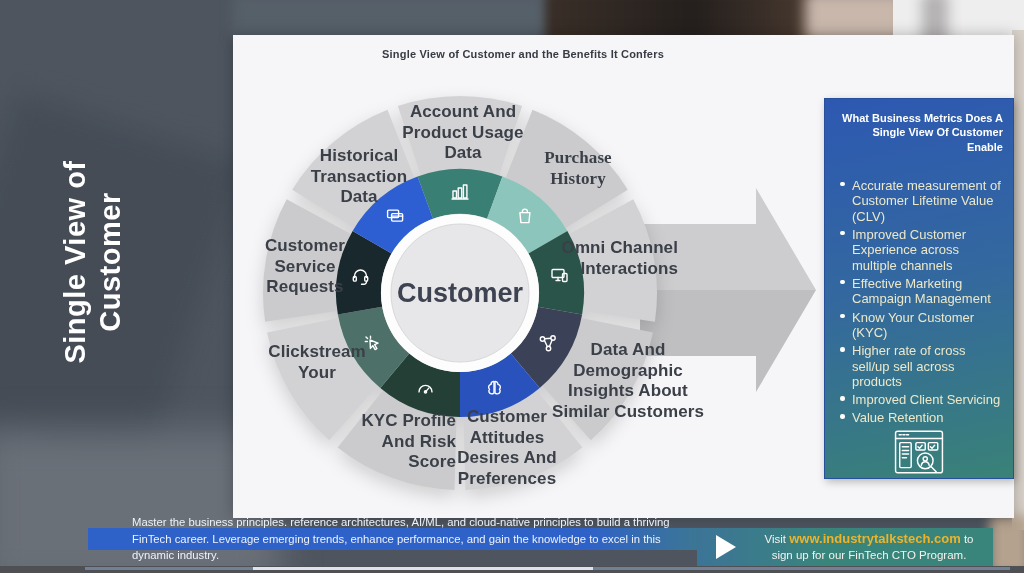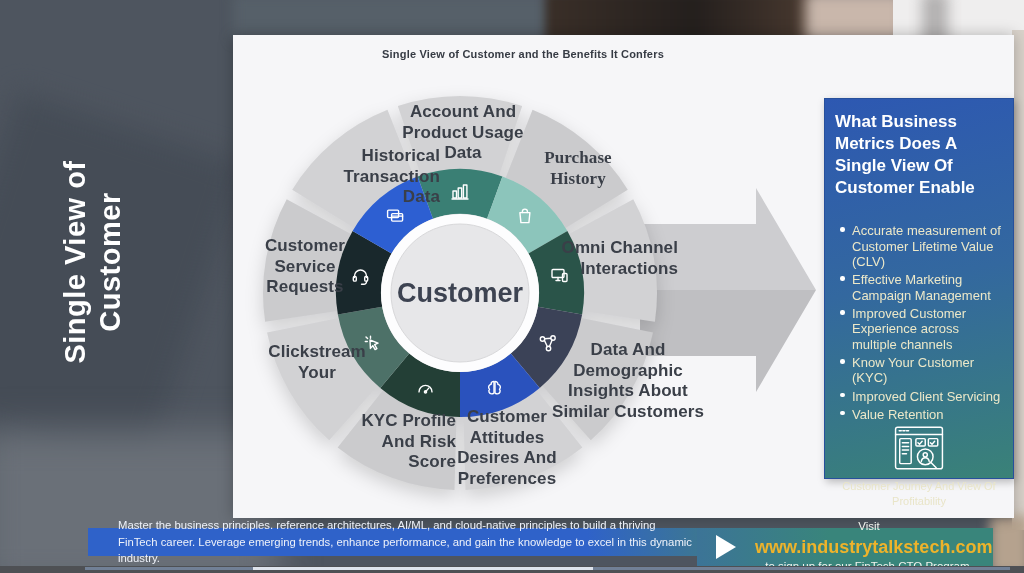--- a/index.html
+++ b/index.html
@@ -40,46 +40,46 @@
     position:absolute;text-align:center;color:#3a3f48;font-weight:bold;
     font-size:17px;line-height:1.22;letter-spacing:.1px;
   }
   
   .panel{
     position:absolute;left:824px;top:98px;width:190px;height:381px;
     background:linear-gradient(168deg,#2d58b2 0%,#33689f 48%,#3a8277 100%);
     box-shadow:0 0 0 1px #27509c inset, 2px 3px 8px rgba(0,0,0,.25);
     padding:13px 11px 10px 11px;display:flex;flex-direction:column;
   }
-  .panel-title{color:#ffffff;font-weight:bold;font-size:17px;line-height:1.3;text-align:left;margin:0 0 24px 0;}
+  .panel-title{color:#ffffff;font-weight:bold;font-size:11px;line-height:1.3;text-align:right;margin:0 0 24px 0;}
   .panel-bullets{list-style:none;margin:0;padding:0 0 0 4px;}
   .panel-bullets li{
     position:relative;padding-left:13px;margin-bottom:3px;
     color:#ece8c9;font-size:13px;line-height:1.18;font-weight:500;
   }
   .panel-bullets li::before{
     content:"";position:absolute;left:1px;top:4px;width:4.5px;height:4.5px;border-radius:50%;background:#ffffff;
   }
   .panel-figure{margin-top:auto;display:flex;flex-direction:column;align-items:center;padding-bottom:6px;}
   .panel-caption{margin-top:8px;color:#e9e5c8;font-size:11px;line-height:1.3;text-align:center;font-weight:500;}
   
   .footer-msg{
-    position:absolute;left:88px;top:528px;width:609px;height:28px;
+    position:absolute;left:88px;top:528px;width:609px;height:22px;
     background:linear-gradient(90deg,#2f62c9 0%,#2f62c9 82%,#3c7694 100%);
-    display:flex;align-items:center;padding-left:30px;
+    display:flex;align-items:center;padding-left:44px;
   }
   .footer-msg p{margin:0;color:#eef2fa;font-size:11.3px;line-height:1.5;width:578px;}
   .footer-cta{
     position:absolute;left:697px;top:528px;width:296px;height:38px;
     background:linear-gradient(90deg,#3c7497,#39857b 45%);
     display:flex;align-items:center;
   }
   .play-wrap{width:58px;display:flex;justify-content:center;}
   .cta-text{width:228px;text-align:center;color:#f2f4ee;font-size:11.5px;line-height:1.35;font-weight:500;}
-  .cta-text .link{color:#edb32b;font-weight:bold;font-size:18px;}
+  .cta-text .link{color:#edb32b;font-weight:bold;font-size:13px;}
   
   .bottom-strip{position:absolute;left:0;top:566px;width:1024px;height:7px;background:#4e5054;}
   .bottom-bar-dim{position:absolute;left:85px;top:1px;width:925px;height:3px;background:#7e90ac;opacity:.75;}
   .bottom-bar-bright{position:absolute;left:253px;top:1px;width:340px;height:3px;background:#dde3ec;}
 </style>
 </head>
 <body>
 
 <div class="stage">
 
@@ -177,49 +177,49 @@
 
   <div id="wheel-labels">
       <div class="wheel-label" style="left: 396px; top: 102px; width: 134px;">Account And Product Usage Data</div>
       <div class="wheel-label" style="left: 522px; top: 148px; width: 112px; font-family: Liberation Serif, serif;">Purchase History</div>
       <div class="wheel-label" style="left: 548px; top: 238px; width: 130px; text-align: right;">Omni Channel Interactions</div>
       <div class="wheel-label" style="left: 552px; top: 340px; width: 152px;">Data And Demographic Insights About Similar Customers</div>
       <div class="wheel-label" style="left: 445px; top: 407px; width: 124px;">Customer Attitudes Desires And Preferences</div>
       <div class="wheel-label" style="left: 340px; top: 411px; width: 116px; text-align: right;">KYC Profile And Risk Score</div>
       <div class="wheel-label" style="left: 259px; top: 342px; width: 116px;">Clickstream Your</div>
       <div class="wheel-label" style="left: 247px; top: 236px; width: 116px;">Customer Service Requests</div>
-      <div class="wheel-label" style="left: 314px; top: 146px; width: 126px; text-align: right;">Historical Transaction Data</div>
+      <div class="wheel-label" style="left: 296px; top: 146px; width: 126px;">Historical Transaction Data</div>
     </div>
 
   <div class="panel">
     <h3 class="panel-title">What Business Metrics Does A Single View Of Customer Enable</h3>
     <ul class="panel-bullets" id="panel-bullets">
         <li>Accurate measurement of Customer Lifetime Value (CLV)</li>
+        <li>Improved Customer Experience across multiple channels</li>
         <li>Effective Marketing Campaign Management</li>
-        <li>Improved Customer Experience across multiple channels</li>
         <li>Know Your Customer (KYC)</li>
+        <li>Higher rate of cross sell/up sell across products</li>
         <li>Improved Client Servicing</li>
         <li>Value Retention</li>
       </ul>
     <div class="panel-figure">
       <svg width="50" height="46" viewBox="0 0 48 44" fill="none" stroke="#ffffff" stroke-width="1.4" stroke-linecap="round" stroke-linejoin="round">
         <rect x="1.5" y="2" width="45" height="40" rx="2"></rect>
         <path d="M1.5 9h45"></path>
         <path d="M5 5.5h2M8.5 5.5h2M12 5.5h2"></path>
         <rect x="5.5" y="13" width="11" height="24" rx="1"></rect>
         <path d="M8 17h6M8 20.5h6M8 24h6M8 27.5h4"></path>
         <rect x="21" y="13" width="9" height="7" rx="1"></rect>
         <rect x="33" y="13" width="9" height="7" rx="1"></rect>
         <path d="M23 17l1.5 1.5 2.5-3M35 17l1.5 1.5 2.5-3"></path>
         <circle cx="30" cy="30.5" r="7.5"></circle>
         <circle cx="30" cy="28.5" r="2"></circle>
         <path d="M26.2 34.8c.5-2.4 1.9-3.4 3.8-3.4s3.3 1 3.8 3.4"></path>
         <path d="M35.5 36l5 5"></path>
       </svg>
-      <div class="panel-caption">Customer Journey And View Of Profitability</div>
     </div>
   </div>
 
   <div class="footer-msg">
     <p>Master the business principles. reference architectures, AI/ML, and cloud-native principles to build a thriving FinTech career. Leverage emerging trends, enhance performance, and gain the knowledge to excel in this dynamic industry.</p>
   </div>
   <div class="footer-cta">
     <div class="play-wrap">
       <svg width="22" height="26" viewBox="0 0 22 26">
         <polygon points="1,1 21,13 1,25" fill="#ffffff"></polygon>

